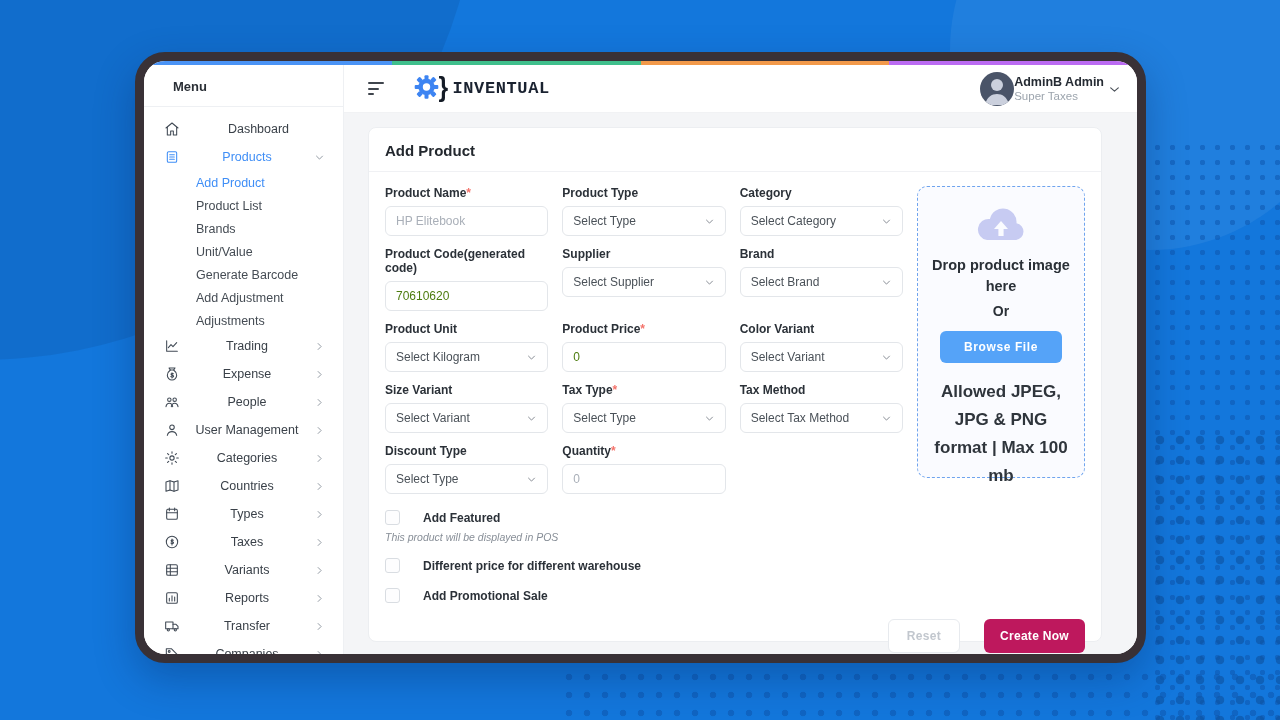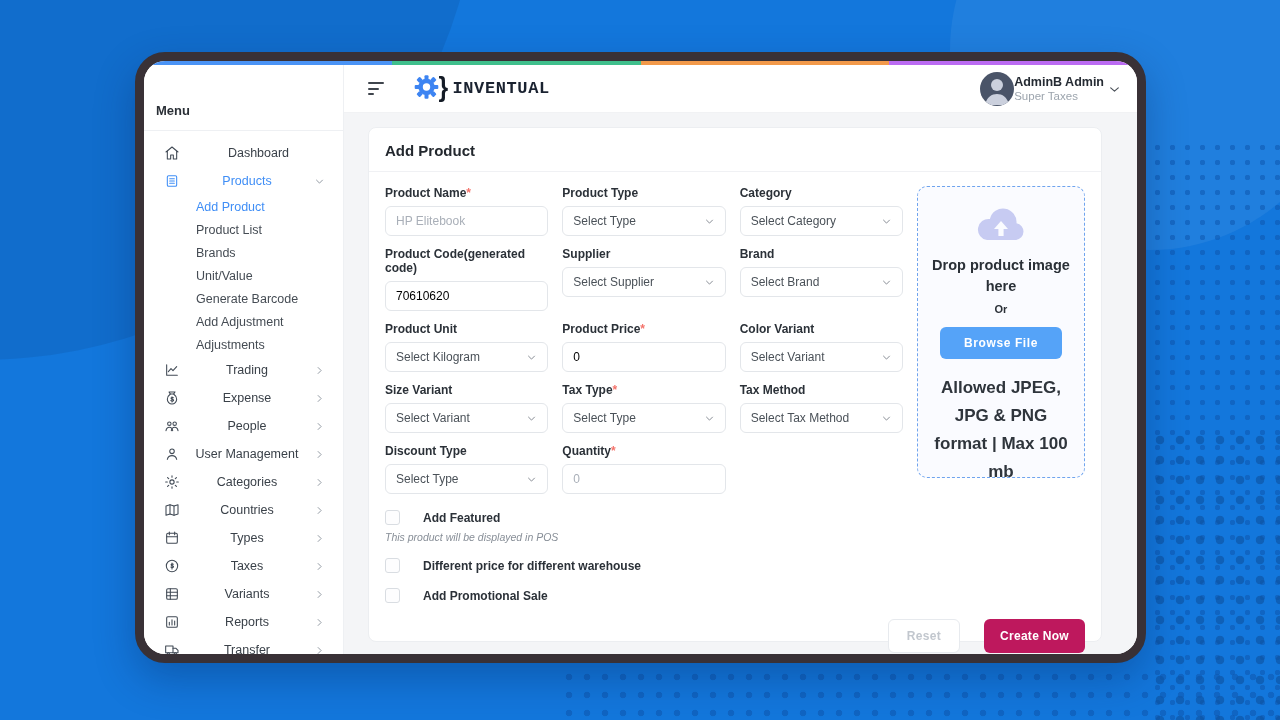--- a/index.html
+++ b/index.html
@@ -22,21 +22,21 @@
   
   .device { position:absolute; left:135px; top:52px; width:1011px; height:611px;
             background:#fff; border:9px solid #393136; border-radius:30px; overflow:hidden;
             box-shadow:0 16px 40px rgba(0,30,80,.30); }
   .stripe { display:flex; height:4px; }
   .stripe span { flex:1; }
   .screen { display:flex; height:calc(100% - 4px); }
 
   
   .sidebar { width:200px; flex-shrink:0; background:#fff; border-right:1px solid #EEF0F3; overflow:hidden; }
-  .menu-title { font-size:13px; font-weight:bold; color:#2A2F36; padding:14px 12px 12px; border-bottom:1px solid #EEF0F3;margin-top:24px; }
+  .menu-title { font-size:13px; font-weight:bold; color:#2A2F36; padding:14px 29px 12px; border-bottom:1px solid #EEF0F3; }
   .nav { padding-top:8px;text-align:center; }
   .nav-item { display:flex; align-items:center; gap:12px; height:28px; padding:0 18px 0 20px;
               font-size:12.5px; color:#3A4149; cursor:pointer; }
   .nav-item .icon { width:16px; height:16px; color:#414A55; display:flex; align-items:center; }
   .nav-item .icon svg, .chev svg { width:100%; height:100%; }
   .nav-item.active, .nav-item.active .icon { color:#3F8EF6; }
   .nav-label { flex:1; white-space:nowrap; }
   .chev { width:11px; height:11px; color:#8A929B; flex-shrink:0; }
   .nav-sub { display:flex; align-items:center; height:23px; padding-left:52px; font-size:12.5px; color:#454C54; cursor:pointer; }
   .nav-sub.active { color:#3F8EF6; }
@@ -62,33 +62,33 @@
   .card-title { font-size:15px; font-weight:bold; color:#23282E; padding:14px 16px 12px; border-bottom:1px solid #F0F1F4; }
   .card-body { padding:14px 16px 0; }
 
   
   .fgrid { display:grid; grid-template-columns:1fr 1fr 1fr 168px; column-gap:14px; }
   .field { margin-bottom:11px; }
   .flabel { font-size:12px; font-weight:bold; color:#2B3138; margin-bottom:6px; }
   .req { color:#F4736B; }
   .control { height:30px; border:1px solid #E3E6EA; border-radius:6px; background:#fff;
              display:flex; align-items:center; padding:0 10px; font-size:12px; width:100%; }
-  input.control { font-family:"Liberation Sans", sans-serif; color:#000000; outline:none; }
+  input.control { font-family:"Liberation Sans", sans-serif; color:#4d7c0f; outline:none; }
   input.control::placeholder { color:#A9AFB8; }
   .select { cursor:pointer; color:#4A5158; }
   .caret { margin-left:auto; width:11px; height:11px; color:#6E757E; flex-shrink:0; }
   .caret svg { width:100%; height:100%; }
 
   
   .droppanel { grid-column:4; grid-row:1 / span 5; height:292px; border:1px dashed #6FA4EE;
                border-radius:10px; background:#FAFBFF; display:flex; flex-direction:column;
                align-items:center; text-align:center; padding:20px 10px; }
   .cloud { width:52px; height:40px; color:#C7CBF2; margin-bottom:8px; }
   .drop-title { font-size:14.5px; font-weight:bold; color:#2A3037; line-height:1.45; max-width:140px; }
-  .drop-or { font-size:11px; font-weight:bold; color:#2A3037; margin:6px 0 12px; }
+  .drop-or { font-size:14px; font-weight:bold; color:#2A3037; margin:6px 0 12px; }
   .browse-btn { background:#55A3F8; color:#fff; border:none; border-radius:6px; font-family:"Liberation Sans", sans-serif;
                 font-weight:bold; font-size:12px; letter-spacing:.6px; padding:9px 24px; cursor:pointer; }
   .drop-note { font-size:17px; font-weight:bold; color:#2F353C; margin-top:15px; line-height:1.65; max-width:160px; }
 
   
   .cb-section { margin-top:5px; }
   .cb-block { margin-bottom:15px; }
   .cb-row { display:flex; align-items:flex-end; gap:23px; }
   .cb { width:15px; height:15px; border:1px solid #D9DDE2; border-radius:3px; background:#FDFDFE; cursor:pointer; flex-shrink:0; }
   .cb-label { font-size:12px; font-weight:bold; color:#2B3138; }

